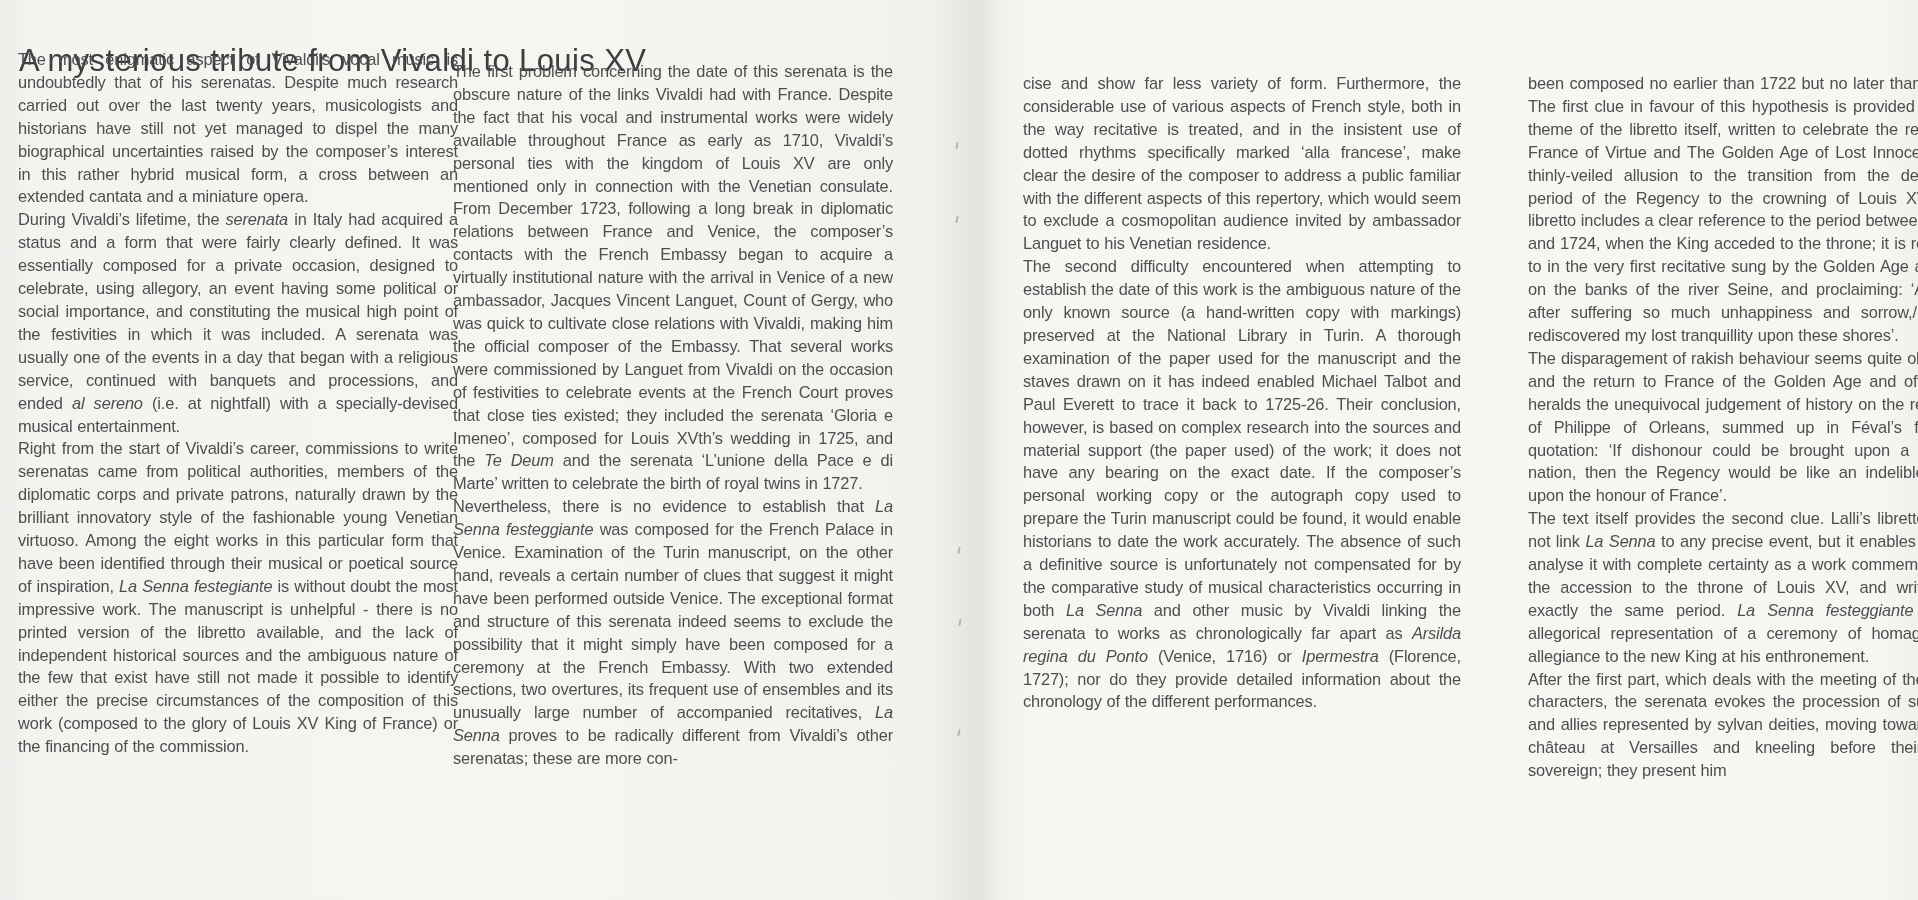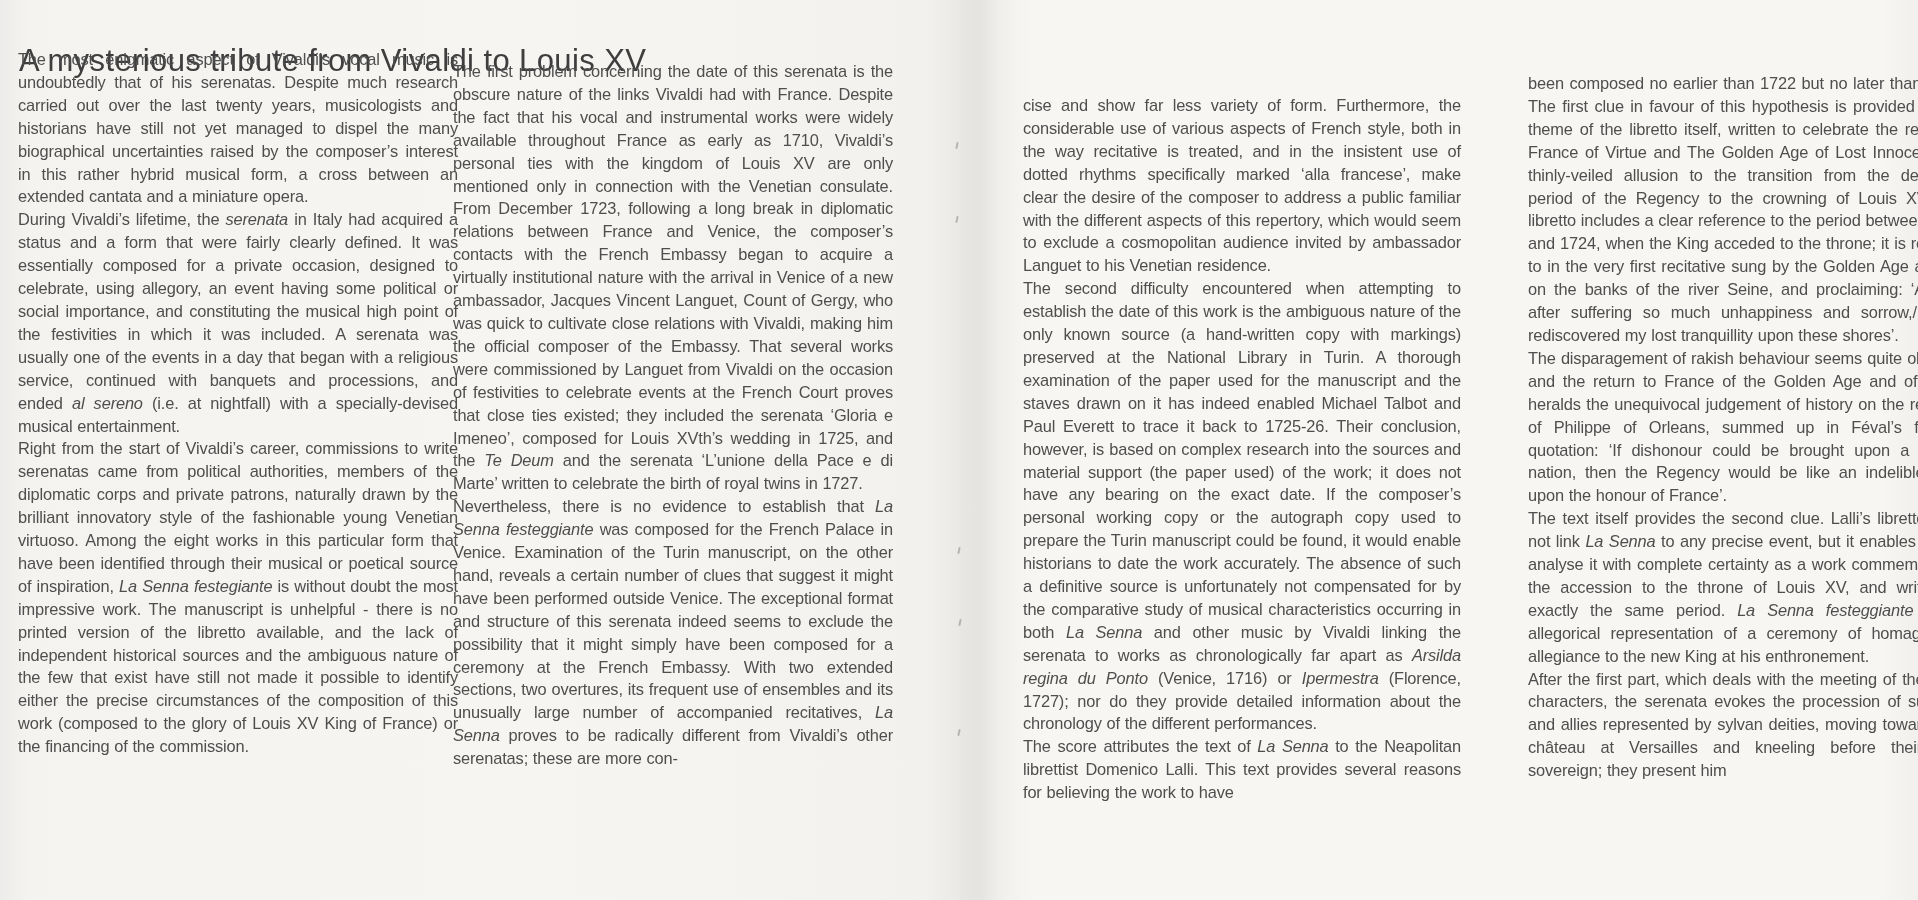--- a/index.html
+++ b/index.html
@@ -59,21 +59,21 @@
   }
   .text-column p {
     margin: 0;
     padding: 0;
   }
   .text-column em {
     font-style: italic;
   }
   #col-1 { left: 18px;   top: 48px; width: 440px; }
   #col-2 { left: 453px;  top: 60px; width: 440px; }
-  #col-3 { left: 1023px; top: 72px; width: 438px; margin-top: 22px; }
+  #col-3 { left: 1023px; top: 72px; width: 438px; }
   #col-4 { left: 1528px; top: 72px; width: 439px; }
   .scan-speck {
     position: absolute;
     width: 2px;
     height: 7px;
     background: #8a8a8a;
     opacity: 0.55;
     border-radius: 1px;
     transform: rotate(12deg);
   }
@@ -92,21 +92,20 @@
     <p><span>During Vivaldi’s lifetime, the </span><em>serenata</em><span> in Italy had acquired a status and a form that were fairly clearly defined. It was essentially composed for a private occasion, designed to celebrate, using allegory, an event having some political or social importance, and constituting the musical high point of the festivities in which it was included. A serenata was usually one of the events in a day that began with a religious service, continued with banquets and processions, and ended </span><em>al sereno</em><span> (i.e. at nightfall) with a specially-devised musical entertainment.</span></p>
     <p><span>Right from the start of Vivaldi’s career, commissions to write serenatas came from political authorities, members of the diplomatic corps and private patrons, naturally drawn by the brilliant innovatory style of the fashionable young Venetian virtuoso. Among the eight works in this particular form that have been identified through their musical or poetical source of inspiration, </span><em>La Senna festegiante</em><span> is without doubt the most impressive work. The manuscript is unhelpful - there is no printed version of the libretto available, and the lack of independent historical sources and the ambiguous nature of the few that exist have still not made it possible to identify either the precise circumstances of the composition of this work (composed to the glory of Louis XV King of France) or the financing of the commission.</span></p>
   </div>
 <div id="col-2" class="text-column">
     <p><span>The first problem concerning the date of this serenata is the obscure nature of the links Vivaldi had with France. Despite the fact that his vocal and instrumental works were widely available throughout France as early as 1710, Vivaldi’s personal ties with the kingdom of Louis XV are only mentioned only in connection with the Venetian consulate. From December 1723, following a long break in diplomatic relations between France and Venice, the composer’s contacts with the French Embassy began to acquire a virtually institutional nature with the arrival in Venice of a new ambassador, Jacques Vincent Languet, Count of Gergy, who was quick to cultivate close relations with Vivaldi, making him the official composer of the Embassy. That several works were commissioned by Languet from Vivaldi on the occasion of festivities to celebrate events at the French Court proves that close ties existed; they included the serenata ‘Gloria e Imeneo’, composed for Louis XVth’s wedding in 1725, and the </span><em>Te Deum</em><span> and the serenata ‘L’unione della Pace e di Marte’ written to celebrate the birth of royal twins in 1727.</span></p>
     <p><span>Nevertheless, there is no evidence to establish that </span><em>La Senna festeggiante</em><span> was composed for the French Palace in Venice. Examination of the Turin manuscript, on the other hand, reveals a certain number of clues that suggest it might have been performed outside Venice. The exceptional format and structure of this serenata indeed seems to exclude the possibility that it might simply have been composed for a ceremony at the French Embassy. With two extended sections, two overtures, its frequent use of ensembles and its unusually large number of accompanied recitatives, </span><em>La Senna</em><span> proves to be radically different from Vivaldi’s other serenatas; these are more con-</span></p>
   </div>
 <div id="col-3" class="text-column">
     <p><span>cise and show far less variety of form. Furthermore, the considerable use of various aspects of French style, both in the way recitative is treated, and in the insistent use of dotted rhythms specifically marked ‘alla francese’, make clear the desire of the composer to address a public familiar with the different aspects of this repertory, which would seem to exclude a cosmopolitan audience invited by ambassador Languet to his Venetian residence.</span></p>
     <p><span>The second difficulty encountered when attempting to establish the date of this work is the ambiguous nature of the only known source (a hand-written copy with markings) preserved at the National Library in Turin. A thorough examination of the paper used for the manuscript and the staves drawn on it has indeed enabled Michael Talbot and Paul Everett to trace it back to 1725-26. Their conclusion, however, is based on complex research into the sources and material support (the paper used) of the work; it does not have any bearing on the exact date. If the composer’s personal working copy or the autograph copy used to prepare the Turin manuscript could be found, it would enable historians to date the work accurately. The absence of such a definitive source is unfortunately not compensated for by the comparative study of musical characteristics occurring in both </span><em>La Senna</em><span> and other music by Vivaldi linking the serenata to works as chronologically far apart as </span><em>Arsilda regina du Ponto</em><span> (Venice, 1716) or </span><em>Ipermestra</em><span> (Florence, 1727); nor do they provide detailed information about the chronology of the different performances.</span></p>
-    <p><span>The score attributes the text of </span><em>La Senna</em><span> to the Neapolitan librettist Domenico Lalli. This text provides several reasons for believing the work to have</span></p>
   </div>
 <div id="col-4" class="text-column">
     <p><span>been composed no earlier than 1722 but no later than 1725. The first clue in favour of this hypothesis is provided by the theme of the libretto itself, written to celebrate the return to France of Virtue and The Golden Age of Lost Innocence, a thinly-veiled allusion to the transition from the decadent period of the Regency to the crowning of Louis XV. The libretto includes a clear reference to the period between 1722 and 1724, when the King acceded to the throne; it is referred to in the very first recitative sung by the Golden Age arriving on the banks of the river Seine, and proclaiming: ‘At last, after suffering so much unhappiness and sorrow,/I have rediscovered my lost tranquillity upon these shores’.</span></p>
     <p><span>The disparagement of rakish behaviour seems quite obvious, and the return to France of the Golden Age and of Virtue heralds the unequivocal judgement of history on the regency of Philippe of Orleans, summed up in Féval’s famous quotation: ‘If dishonour could be brought upon a mighty nation, then the Regency would be like an indelible stain upon the honour of France’.</span></p>
     <p><span>The text itself provides the second clue. Lalli’s libretto does not link </span><em>La Senna</em><span> to any precise event, but it enables one to analyse it with complete certainty as a work commemorating the accession to the throne of Louis XV, and written at exactly the same period. </span><em>La Senna festeggiante</em><span> is an allegorical representation of a ceremony of homage and allegiance to the new King at his enthronement.</span></p>
     <p><span>After the first part, which deals with the meeting of the three characters, the serenata evokes the procession of subjects and allies represented by sylvan deities, moving towards the château at Versailles and kneeling before their new sovereign; they present him</span></p>
   </div>
 
 <div id="specks">
     <div class="scan-speck" style="left: 956px; top: 142px;"></div>

